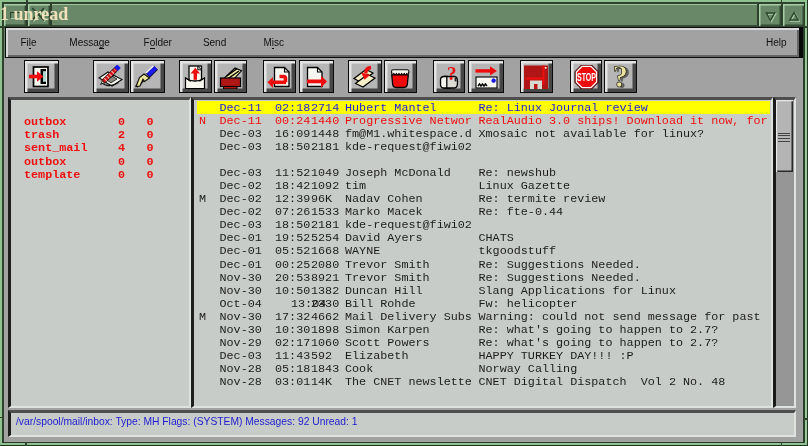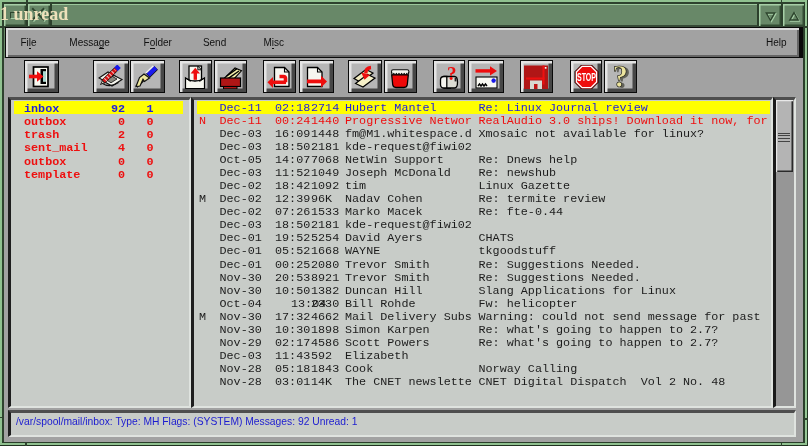--- a/index.html
+++ b/index.html
@@ -250,25 +250,20 @@
   <div id="sthumb">
     <div class="grip" style="top:32.5px"></div>
     <div class="grip" style="top:35.3px"></div>
     <div class="grip" style="top:38.1px"></div>
     <div class="grip" style="top:41px"></div>
   </div>
 </div>
 <div class="panel" id="spanel"></div>
 <div class="abs" id="stext">/var/spool/mail/inbox: Type: MH Flags: (SYSTEM) Messages: 92 Unread: 1</div>
 
-<div class="frow fsel" style="top:101.00px">
-      <span style="left:10px">inbox</span>
-      <span class="rgt" style="left:62px;width:49px">92</span>
-      <span class="rgt" style="left:101px;width:38.5px">1</span>
-    </div>
     <div class="frow" style="top:114.20px">
       <span style="left:10px">outbox</span>
       <span class="rgt" style="left:62px;width:49px">0</span>
       <span class="rgt" style="left:101px;width:38.5px">0</span>
     </div>
     <div class="frow" style="top:127.40px">
       <span style="left:10px">trash</span>
       <span class="rgt" style="left:62px;width:49px">2</span>
       <span class="rgt" style="left:101px;width:38.5px">0</span>
     </div>
@@ -284,31 +279,30 @@
     </div>
     <div class="frow" style="top:167.00px">
       <span style="left:10px">template</span>
       <span class="rgt" style="left:62px;width:49px">0</span>
       <span class="rgt" style="left:101px;width:38.5px">0</span>
     </div>
 <div class="mrow sel" style="top:101.00px"><span style="left:22.5px">Dec-11</span><span style="left:78px">02:18</span><span style="left:114px">2714</span><span style="left:148px">Hubert Mantel</span><span style="left:281.5px">Re: Linux Journal review</span></div>
     <div class="mrow new" style="top:114.08px"><span style="left:2px">N</span><span style="left:22.5px">Dec-11</span><span style="left:78px">00:24</span><span style="left:114px">1440</span><span style="left:148px">Progressive Networ</span><span style="left:281.5px">RealAudio 3.0 ships! Download it now, for</span></div>
     <div class="mrow" style="top:127.16px"><span style="left:22.5px">Dec-03</span><span style="left:78px">16:09</span><span style="left:114px">1448</span><span style="left:148px">fm@M1.whitespace.d</span><span style="left:281.5px">Xmosaic not available for linux?</span></div>
     <div class="mrow" style="top:140.24px"><span style="left:22.5px">Dec-03</span><span style="left:78px">18:50</span><span style="left:114px">2181</span><span style="left:148px">kde-request@fiwi02</span></div>
-    <div class="mrow" style="top:153.32px"><span style="left:22.5px">Oct-05</span><span style="left:78px">14:07</span><span style="left:114px">7068</span><span style="left:148px">NetWin Support</span><span style="left:281.5px">Re: Dnews help</span></div>
     <div class="mrow" style="top:166.40px"><span style="left:22.5px">Dec-03</span><span style="left:78px">11:52</span><span style="left:114px">1049</span><span style="left:148px">Joseph McDonald</span><span style="left:281.5px">Re: newshub</span></div>
     <div class="mrow" style="top:179.48px"><span style="left:22.5px">Dec-02</span><span style="left:78px">18:42</span><span style="left:114px">1092</span><span style="left:148px">tim</span><span style="left:281.5px">Linux Gazette</span></div>
     <div class="mrow" style="top:192.56px"><span style="left:2px">M</span><span style="left:22.5px">Dec-02</span><span style="left:78px">12:39</span><span style="left:114px">96K</span><span style="left:148px">Nadav Cohen</span><span style="left:281.5px">Re: termite review</span></div>
     <div class="mrow" style="top:205.64px"><span style="left:22.5px">Dec-02</span><span style="left:78px">07:26</span><span style="left:114px">1533</span><span style="left:148px">Marko Macek</span><span style="left:281.5px">Re: fte-0.44</span></div>
     <div class="mrow" style="top:218.72px"><span style="left:22.5px">Dec-03</span><span style="left:78px">18:50</span><span style="left:114px">2181</span><span style="left:148px">kde-request@fiwi02</span></div>
     <div class="mrow" style="top:231.80px"><span style="left:22.5px">Dec-01</span><span style="left:78px">19:52</span><span style="left:114px">5254</span><span style="left:148px">David Ayers</span><span style="left:281.5px">CHATS</span></div>
     <div class="mrow" style="top:244.88px"><span style="left:22.5px">Dec-01</span><span style="left:78px">05:52</span><span style="left:114px">1668</span><span style="left:148px">WAYNE</span><span style="left:281.5px">tkgoodstuff</span></div>
     <div class="mrow" style="top:257.96px"><span style="left:22.5px">Dec-01</span><span style="left:78px">00:25</span><span style="left:114px">2080</span><span style="left:148px">Trevor Smith</span><span style="left:281.5px">Re: Suggestions Needed.</span></div>
     <div class="mrow" style="top:271.04px"><span style="left:22.5px">Nov-30</span><span style="left:78px">20:53</span><span style="left:114px">8921</span><span style="left:148px">Trevor Smith</span><span style="left:281.5px">Re: Suggestions Needed.</span></div>
     <div class="mrow" style="top:284.12px"><span style="left:22.5px">Nov-30</span><span style="left:78px">10:50</span><span style="left:114px">1382</span><span style="left:148px">Duncan Hill</span><span style="left:281.5px">Slang Applications for Linux</span></div>
     <div class="mrow" style="top:297.20px"><span style="left:22.5px">Oct-04</span><span style="left:94px">13:04</span><span style="left:114px">2330</span><span style="left:148px">Bill Rohde</span><span style="left:281.5px">Fw: helicopter</span></div>
     <div class="mrow" style="top:310.28px"><span style="left:2px">M</span><span style="left:22.5px">Nov-30</span><span style="left:78px">17:32</span><span style="left:114px">4662</span><span style="left:281.5px">Warning: could not send message for past</span><span style="left:148px">Mail Delivery Subs</span></div>
     <div class="mrow" style="top:323.36px"><span style="left:22.5px">Nov-30</span><span style="left:78px">10:30</span><span style="left:114px">1898</span><span style="left:148px">Simon Karpen</span><span style="left:281.5px">Re: what's going to happen to 2.7?</span></div>
-    <div class="mrow" style="top:336.44px"><span style="left:22.5px">Nov-29</span><span style="left:78px">02:17</span><span style="left:114px">4586</span><span style="left:148px">Scott Powers</span><span style="left:281.5px">Re: what's going to happen to 2.7?</span></div>
-    <div class="mrow" style="top:349.52px"><span style="left:22.5px">Dec-03</span><span style="left:78px">11:43</span><span style="left:114px">592</span><span style="left:148px">Elizabeth</span></div>
+    <div class="mrow" style="top:336.44px"><span style="left:22.5px">Nov-29</span><span style="left:78px">02:17</span><span style="left:114px">1060</span><span style="left:148px">Scott Powers</span><span style="left:281.5px">Re: what's going to happen to 2.7?</span></div>
+    <div class="mrow" style="top:349.52px"><span style="left:22.5px">Dec-03</span><span style="left:78px">11:43</span><span style="left:114px">592</span><span style="left:148px">Elizabeth</span><span style="left:281.5px">HAPPY TURKEY DAY!!! :P</span></div>
     <div class="mrow" style="top:362.60px"><span style="left:22.5px">Nov-28</span><span style="left:78px">05:18</span><span style="left:114px">1843</span><span style="left:148px">Cook</span><span style="left:281.5px">Norway Calling</span></div>
     <div class="mrow" style="top:375.68px"><span style="left:22.5px">Nov-28</span><span style="left:78px">03:01</span><span style="left:114px">14K</span><span style="left:148px">The CNET newslette</span><span style="left:281.5px">CNET Digital Dispatch  Vol 2 No. 48</span></div>
 </div>
 
 </body></html>

